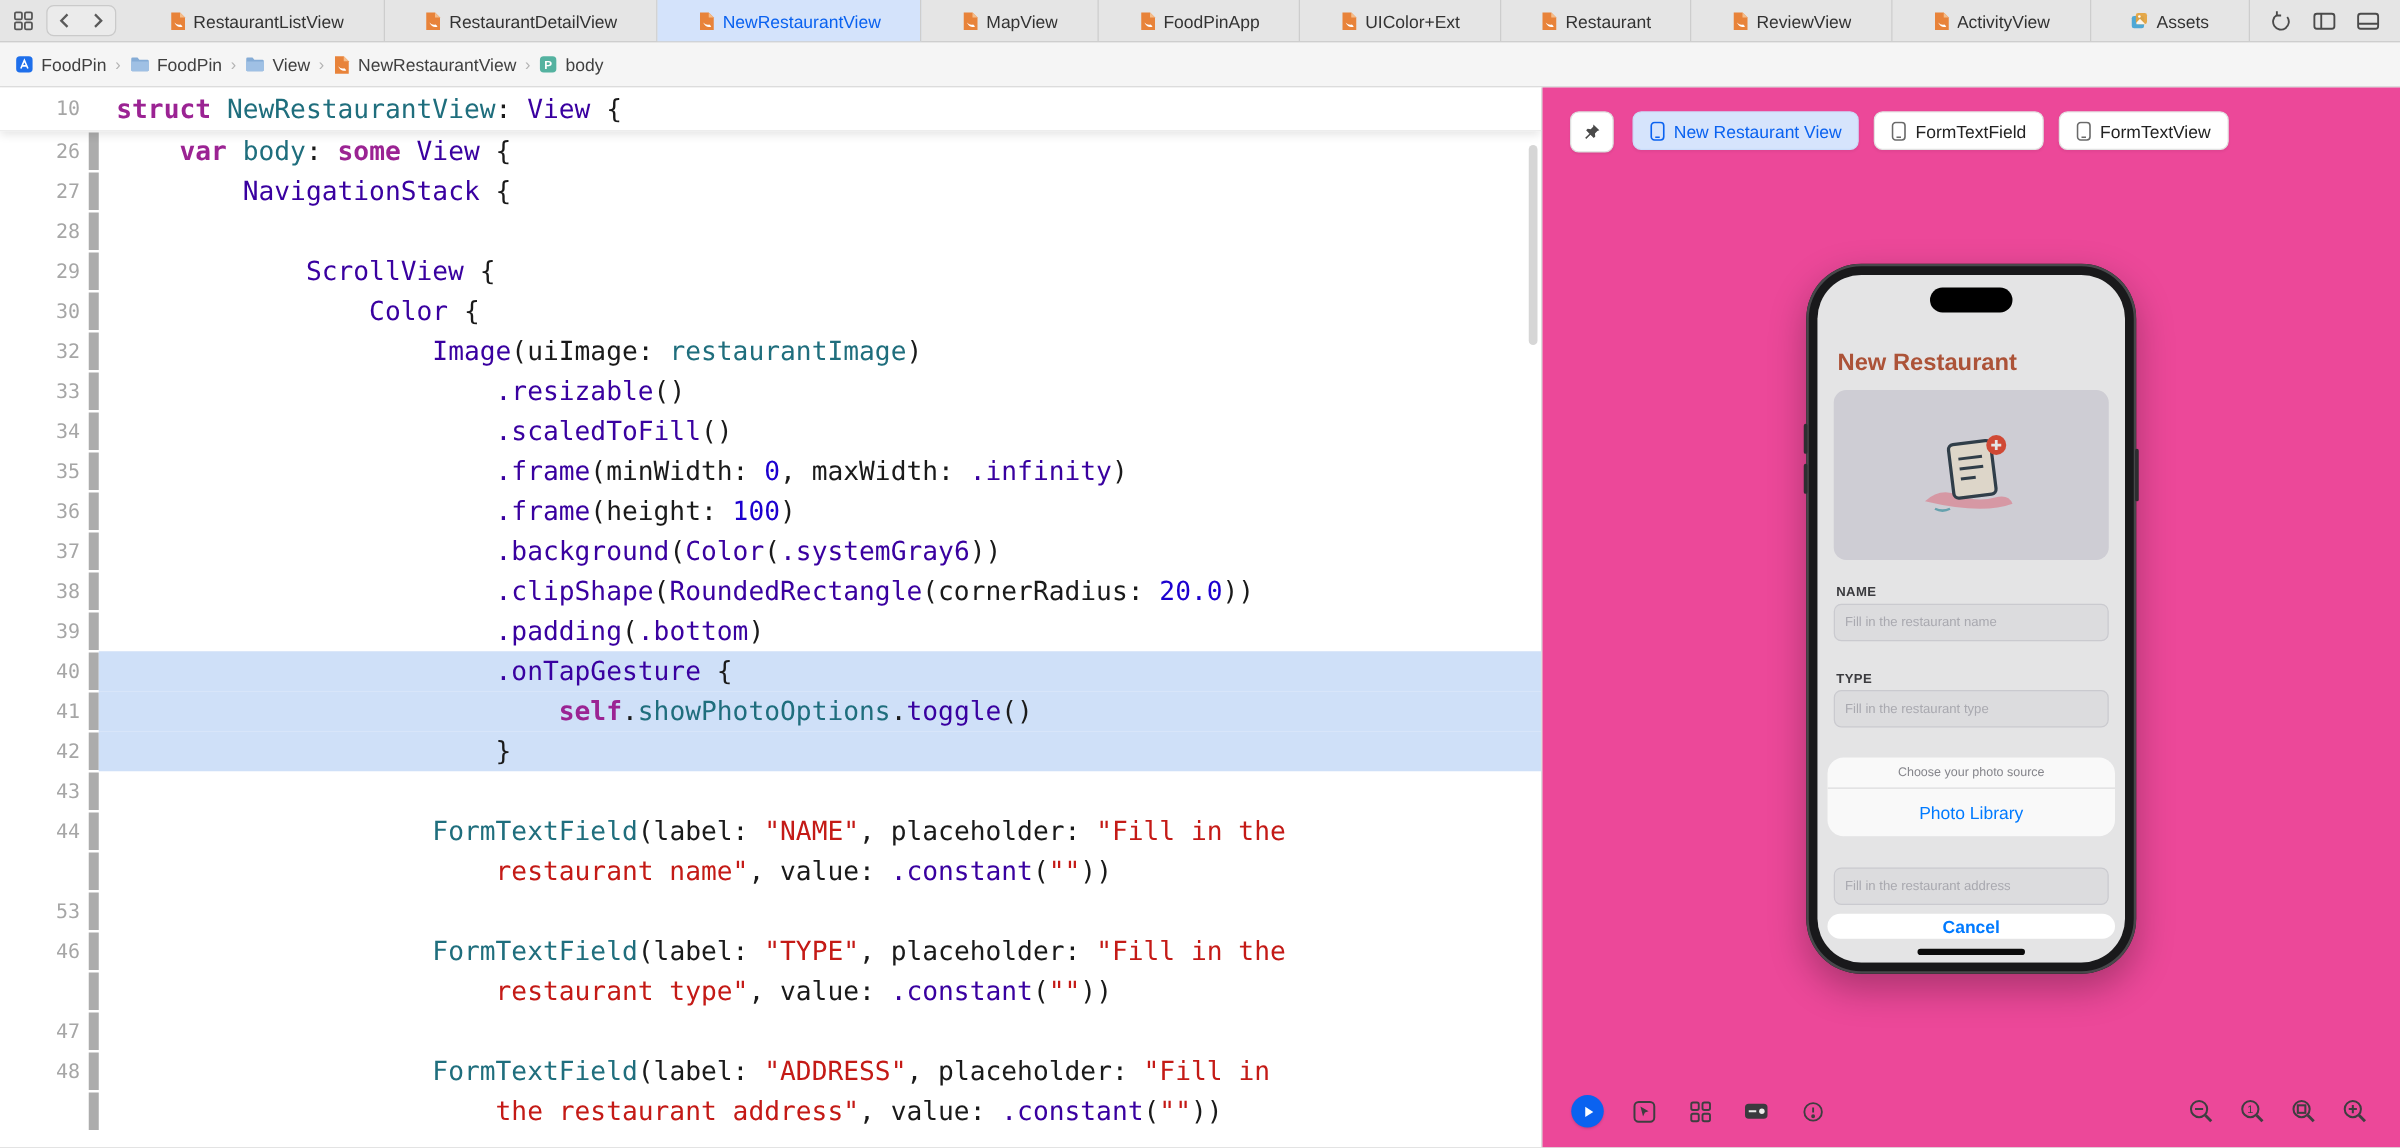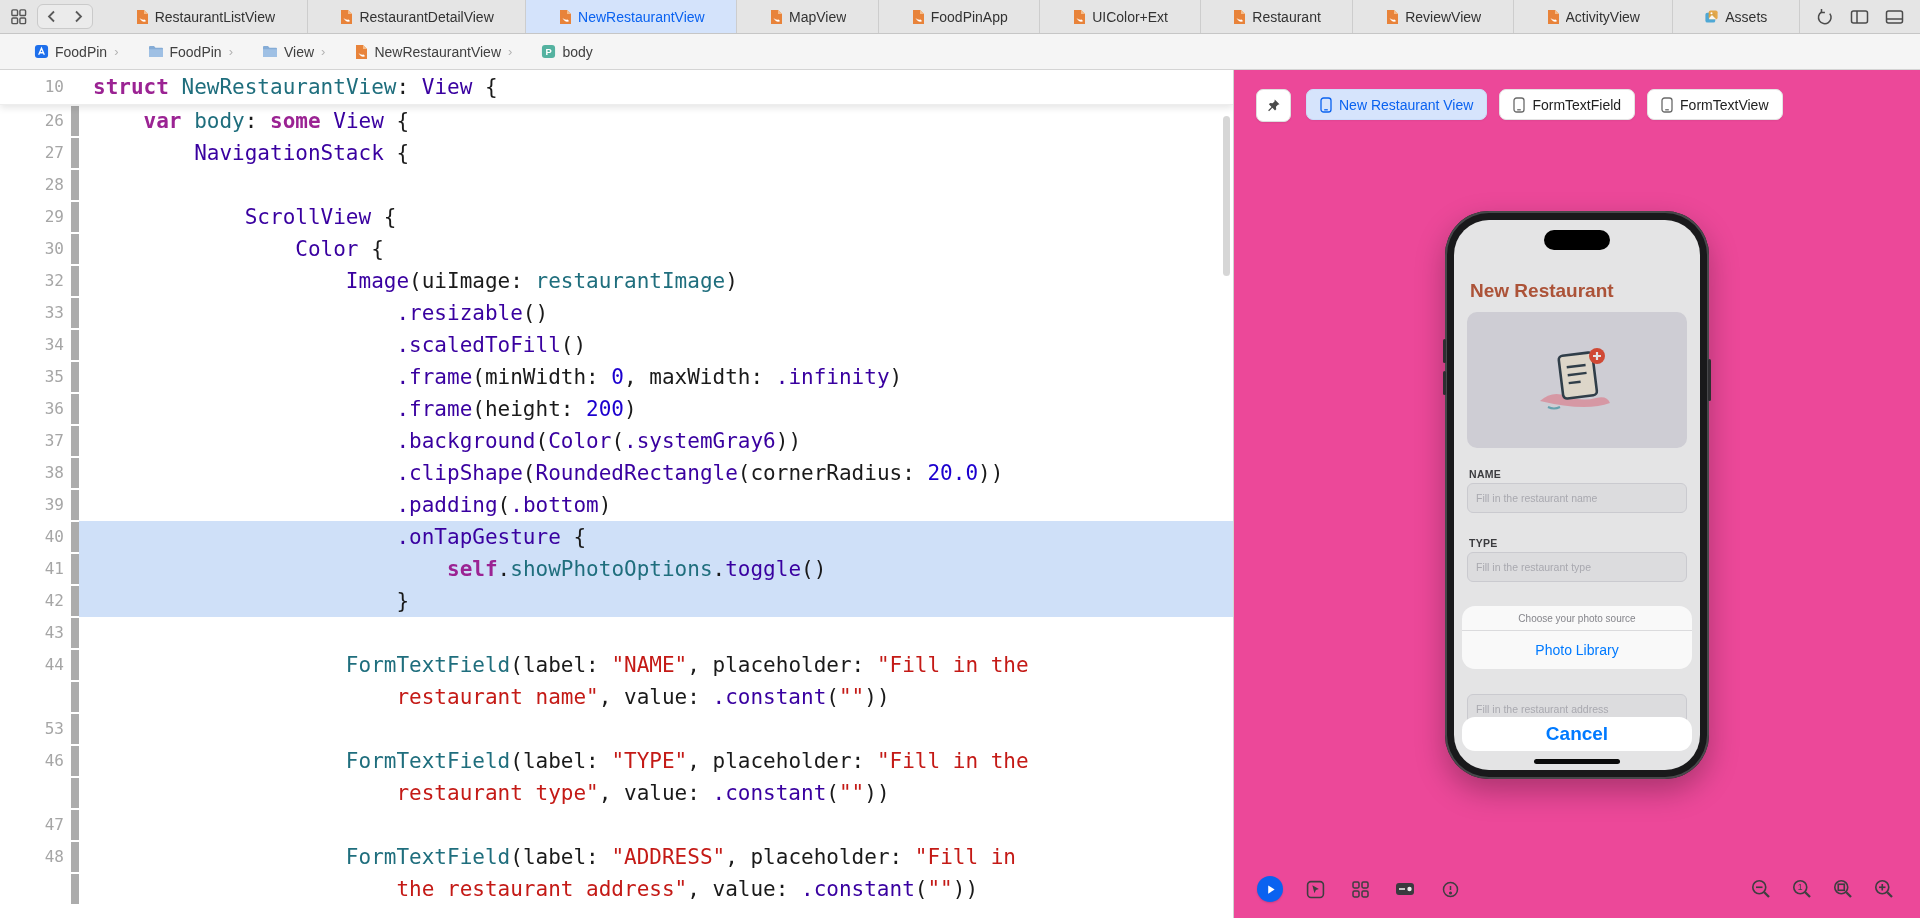--- a/index.html
+++ b/index.html
@@ -16,21 +16,21 @@
   .tab{display:flex;align-items:center;justify-content:center;gap:6px;padding:0 12px;
        border-right:1px solid #CDCDCD;font-size:14px;color:#333;flex:1 1 auto;min-width:0;
        white-space:nowrap;overflow:hidden;}
   .tab.active{background:#D4E3FB;color:#0A62F0;}
   .tab .tlabel{overflow:hidden;text-overflow:ellipsis;}
   .tb-right{display:flex;align-items:center;gap:16px;padding:0 16px;flex:none;}
 
   
   .jumpbar{height:36px;box-sizing:border-box;background:#F5F5F5;border-bottom:1px solid #D4D4D4;
            display:flex;align-items:center;padding:0 12px;font-size:14px;color:#404040;}
-  .crumb{display:flex;gap:6px;white-space:nowrap;margin-left:22px;}
+  .crumb{display:flex;gap:6px;white-space:nowrap;}
   .crumb-sep{color:#B3B3B3;font-size:13px;padding:0 7px;}
 
   
   .main{display:flex;height:848px;}
 
   
   .editor{width:1234px;flex:none;background:#fff;position:relative;border-right:1px solid #D2D2D2;
           box-sizing:border-box;overflow:hidden;
           font-family:"DejaVu Sans Mono","Liberation Mono",monospace;}
   .crow{display:flex;height:32px;line-height:32px;font-size:21px;}
@@ -77,22 +77,22 @@
   .ffield{position:absolute;left:13px;right:13px;height:30px;box-sizing:border-box;
           border:1px solid #E2E2E6;background:#F6F6F8;border-radius:6px;display:flex;align-items:center;
           padding:0 8px;font-size:10.5px;color:#BCBCC2;z-index:1;}
   .dim{position:absolute;inset:0;background:rgba(30,30,38,0.12);z-index:2;}
   .sheet{position:absolute;left:8px;right:8px;top:386px;border-radius:13px;overflow:hidden;
          background:rgba(250,250,250,0.96);z-index:3;}
   .sheet-title{height:24px;display:flex;align-items:center;justify-content:center;font-size:10px;
                color:#85858B;border-bottom:1px solid #DBDBDD;}
   .sheet-row{height:38px;display:flex;align-items:center;justify-content:center;font-size:14px;color:#007AFF;}
   .sheet-row + .sheet-row{border-top:1px solid #DBDBDD;}
-  .cancelbtn{position:absolute;left:8px;right:8px;top:497px;height:34px;background:#fff;border-radius:13px;
-             display:flex;align-items:center;justify-content:center;font-size:19px;font-weight:bold;
+  .cancelbtn{position:absolute;left:8px;right:8px;top:511px;height:20px;background:#fff;border-radius:13px;
+             display:flex;align-items:center;justify-content:center;font-size:14px;font-weight:bold;
              color:#007AFF;z-index:3;}
   .homebar{position:absolute;bottom:6px;left:50%;transform:translateX(-50%);width:86px;height:5px;
            border-radius:3px;background:#0B0B0B;z-index:4;}
 
   
   .btoolbar{position:absolute;left:22px;right:22px;bottom:15px;display:flex;align-items:center;}
   .bt-left{display:flex;align-items:center;gap:17px;}
   .bt-right{margin-left:auto;display:flex;align-items:center;gap:13px;}
   .tbtn{display:flex;align-items:center;justify-content:center;width:28px;height:28px;}
   .playbtn{width:26px;height:26px;border-radius:50%;background:#0A62F0;display:flex;align-items:center;
@@ -355,21 +355,21 @@
        <span class="ctext" style="padding-left:calc(14px + 24ch)"><span class="ty">.scaledToFill</span><span class="pl">()</span></span>
      </div>
           <div class="crow">
        <span class="lnum">35</span>
        <span class="gbar"></span>
        <span class="ctext" style="padding-left:calc(14px + 24ch)"><span class="ty">.frame</span><span class="pl">(minWidth: </span><span class="n">0</span><span class="pl">, maxWidth: </span><span class="ty">.infinity</span><span class="pl">)</span></span>
      </div>
           <div class="crow">
        <span class="lnum">36</span>
        <span class="gbar"></span>
-       <span class="ctext" style="padding-left:calc(14px + 24ch)"><span class="ty">.frame</span><span class="pl">(height: </span><span class="n">200</span><span class="pl">)</span></span>
+       <span class="ctext" style="padding-left:calc(14px + 24ch)"><span class="ty">.frame</span><span class="pl">(height: </span><span class="n">100</span><span class="pl">)</span></span>
      </div>
           <div class="crow">
        <span class="lnum">37</span>
        <span class="gbar"></span>
        <span class="ctext" style="padding-left:calc(14px + 24ch)"><span class="ty">.background</span><span class="pl">(</span><span class="ty">Color</span><span class="pl">(</span><span class="ty">.systemGray6</span><span class="pl">))</span></span>
      </div>
           <div class="crow">
        <span class="lnum">38</span>
        <span class="gbar"></span>
        <span class="ctext" style="padding-left:calc(14px + 24ch)"><span class="ty">.clipShape</span><span class="pl">(</span><span class="ty">RoundedRectangle</span><span class="pl">(cornerRadius: </span><span class="n">20.0</span><span class="pl">))</span></span>

